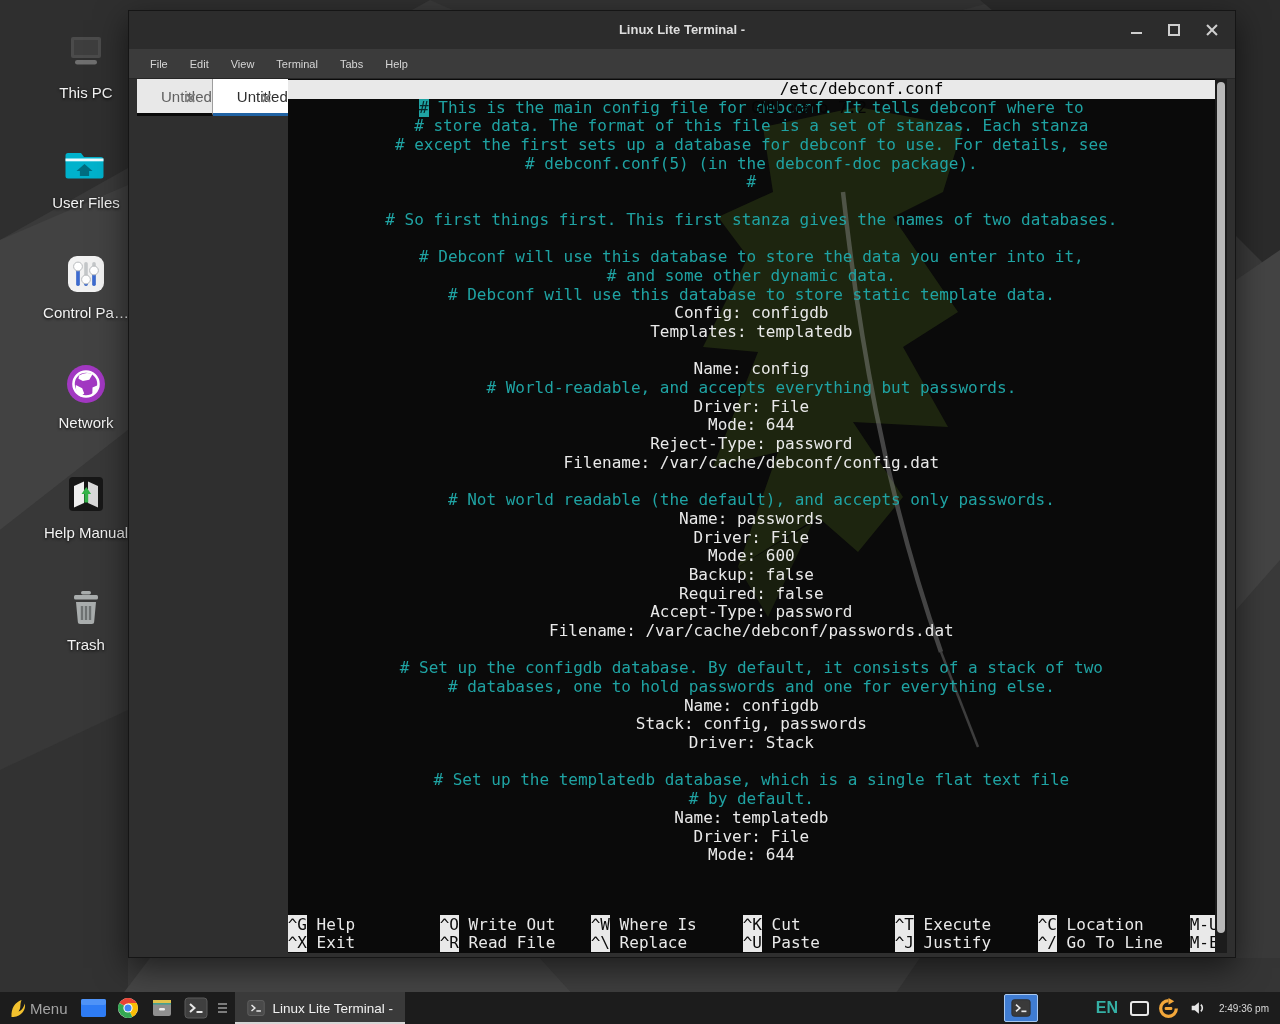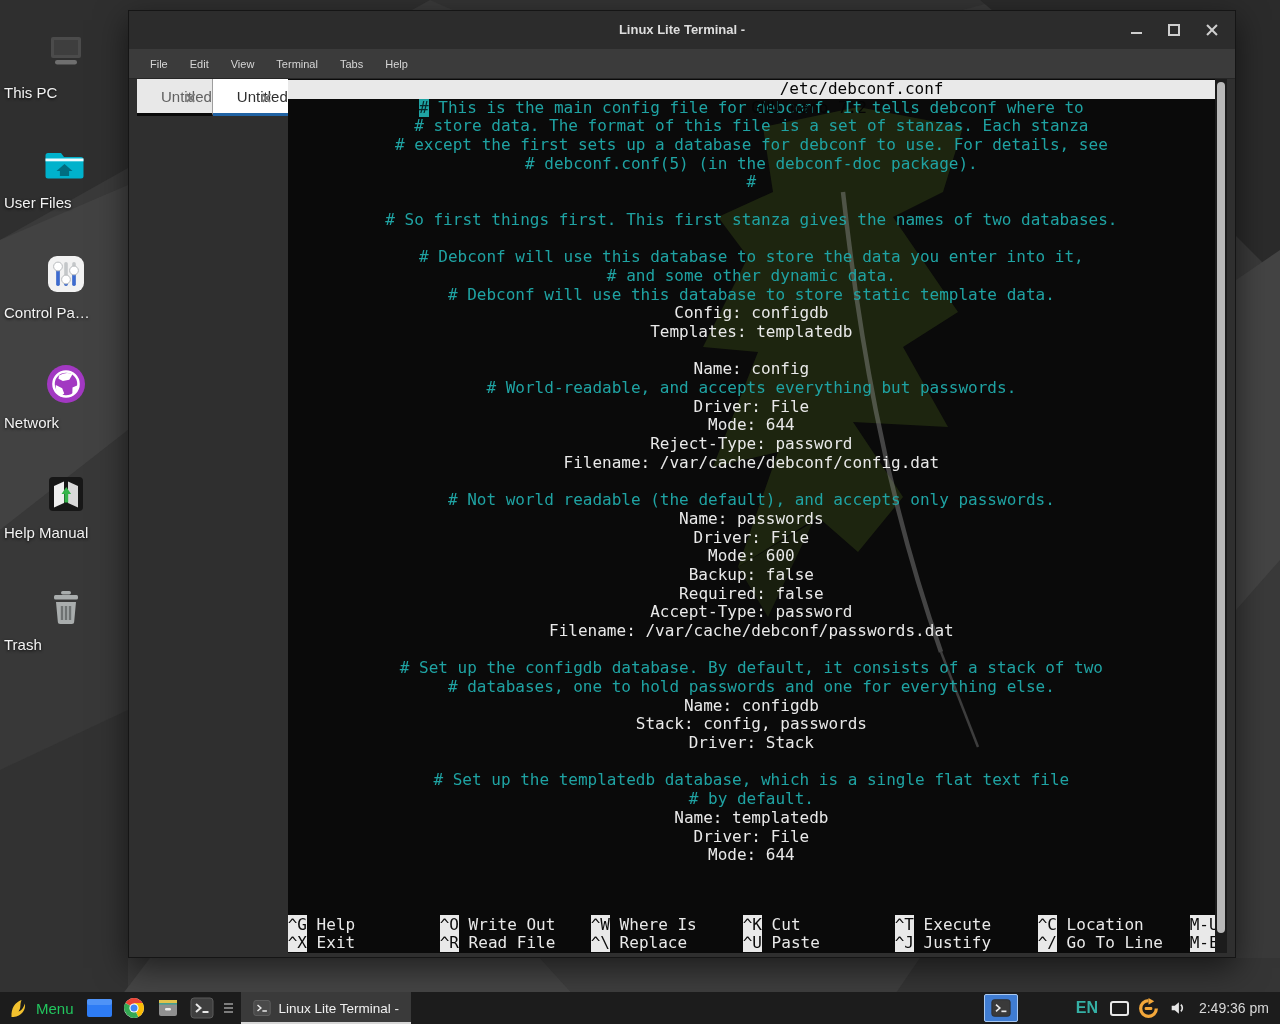--- a/index.html
+++ b/index.html
@@ -2,21 +2,21 @@
 <html style="--comment: #1fa3a3; --accent: #2163a4; --langcolor: #35b0a5;"><head>
 <meta charset="utf-8">
 <style>
   html,body{margin:0;padding:0;}
   body{width:1280px;height:1024px;position:relative;overflow:hidden;background:#3a3a3a;
        font-family:"Liberation Sans",sans-serif;-webkit-font-smoothing:antialiased;}
   .abs{position:absolute;}
   
   #wallpaper{left:0;top:0;width:1280px;height:1024px;z-index:0;}
   
-  .dicon{position:absolute;left:4px;width:124px;z-index:1;cursor:default;}
+  .dicon{position:absolute;left:24px;width:124px;text-align:center;z-index:1;cursor:default;}
   .dicon .ic{height:52px;display:flex;align-items:center;justify-content:center;}
   .dlabel{margin-top:4px;font-size:15px;color:#f2f2f2;text-shadow:0 1px 3px rgba(0,0,0,.9);}
   
   #window{left:128px;top:10px;width:1108px;height:948px;background:#2f2f2f;
           border:1px solid #151515;box-sizing:border-box;z-index:2;
           box-shadow:0 10px 30px rgba(0,0,0,.55);}
   #titlebar{position:absolute;left:0;top:0;right:0;height:38px;background:#2c2c2c;}
   #wtitle{position:absolute;left:0;right:0;top:0;height:38px;line-height:38px;text-align:center;
           color:#dedede;font-size:13px;font-weight:bold;}
   #winbtns{position:absolute;right:16px;top:0;height:38px;display:flex;gap:24px;align-items:center;}
@@ -53,36 +53,36 @@
   .cursor{background:var(--comment,#1fa3a3);color:#06282a;}
   #spacer{flex:1;}
   .srow{position:relative;height:18.7px;line-height:18.7px;white-space:pre;}
   .sc{position:absolute;top:0;}
   .key{background:#e9e9e9;color:#0a0a0a;}
   #scrollbar{position:absolute;right:0;top:0;bottom:0;width:12px;background:#1c1c1c;}
   #sthumb{position:absolute;left:2px;right:2px;top:3px;bottom:20px;background:#b8b8b8;border-radius:5px;}
   
   #taskbar{position:absolute;left:0;right:0;bottom:0;height:32px;background:#1c1c1c;z-index:3;
            display:flex;align-items:center;}
-  #menu-label{margin-left:7px;font-size:15px;color:#22c55e;}
+  #menu-label{margin-left:1px;font-size:15px;color:#a3a3a3;}
   .tbicon{margin-left:10px;display:flex;align-items:center;justify-content:center;cursor:pointer;}
   #tb-handle{margin-left:10px;display:flex;flex-direction:column;gap:2.5px;cursor:default;}
   #tb-handle i{width:9px;height:1.5px;background:#7c7c7c;display:block;}
   #taskbtn{margin-left:8px;height:32px;display:flex;align-items:center;gap:8px;padding:0 12px;
            background:#3a3a3a;box-shadow:inset 0 -2px 0 #d6d6d6;cursor:pointer;}
   #taskbtn span{font-size:13.5px;color:#f0f0f0;white-space:nowrap;}
   #tbspacer{flex:1;}
   #tray{display:flex;align-items:center;margin-right:5px;}
   #traybox{width:32px;height:26px;background:#3f7cd2;border:1px solid #a9c8ef;border-radius:2px;
            display:flex;align-items:center;justify-content:center;cursor:pointer;}
   #lang{margin-left:58px;font-size:16px;font-weight:bold;color:var(--langcolor,#35b0a5);cursor:pointer;}
   #dispicon{margin-left:12px;width:15px;height:11px;border:2px solid #e8e8e8;border-radius:3px;cursor:pointer;}
   #updicon{margin-left:9px;cursor:pointer;display:flex;}
   #spkicon{margin-left:10px;cursor:pointer;display:flex;}
-  #clock{margin-left:12px;margin-right:6px;font-size:14px;color:#d9d9d9;white-space:nowrap;cursor:pointer;}
+  #clock{margin-left:12px;margin-right:6px;font-size:10px;color:#d9d9d9;white-space:nowrap;cursor:pointer;}
 </style>
 </head>
 <body>
 
 <svg id="wallpaper" class="abs" viewBox="0 0 1280 1024">
   <rect width="1280" height="1024" fill="#3a3a3a"></rect>
   <polygon points="0,0 430,0 160,150 0,240" fill="#2f2f2f"></polygon>
   <polygon points="430,0 1000,0 740,70 520,40" fill="#343434"></polygon>
   <polygon points="980,0 1280,0 1280,280 1110,110" fill="#2b2b2b"></polygon>
   <polygon points="1236,280 1280,250 1280,560 1236,610" fill="#444444"></polygon>

